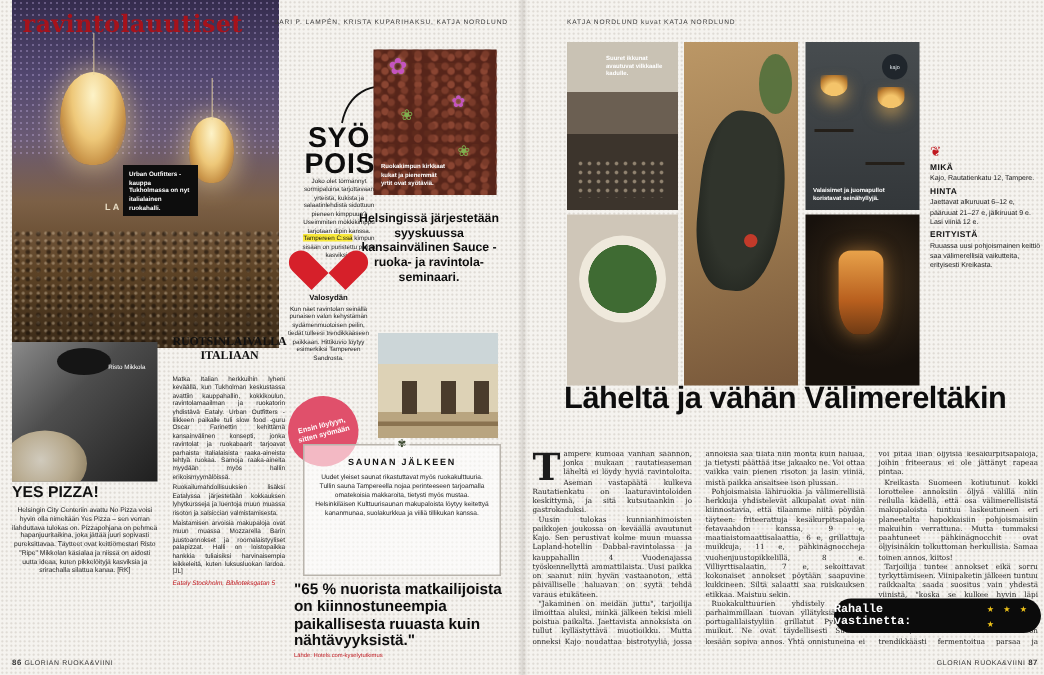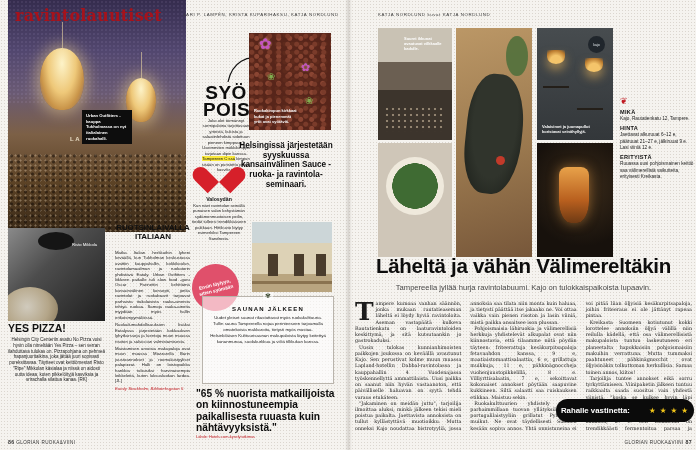--- a/index.html
+++ b/index.html
@@ -40,21 +40,21 @@
   .chef-name{position:absolute;right:8px;top:14px;color:#fff;font-size:4.2px;line-height:1.3;text-align:right;}
   .yes-headline{left:8px;top:322px;width:97px;margin:0;text-align:left;font-size:10.5px;font-weight:bold;color:#111;}
   .yes-body{left:8px;top:337px;width:97px;margin:0;font-size:4.5px;line-height:1.28;text-align:center;color:#222;}
   .footer{font-size:4.6px;color:#333;letter-spacing:.4px;}
   .footer b{font-size:5.2px;}
   .footer-left{left:8px;top:439px;}
   .byline{font-size:4.4px;letter-spacing:.6px;color:#3a3a3a;}
   .byline-left{left:176px;top:12px;width:170px;text-align:center;}
   
   .ital-headline{left:114px;top:224px;width:78px;margin:0;text-align:center;font-size:8px;line-height:1.1;
-    font-weight:bold;color:#111;letter-spacing:-.1px;}
+    font-weight:bold;color:#111;letter-spacing:-.1px;font-family:Liberation Serif, serif;}
   .ital-body{left:115px;top:250px;width:75px;height:164px;overflow:hidden;font-size:4.3px;line-height:1.26;
     text-align:justify;color:#222;}
   .ital-body p{margin:0 0 2px 0;}
   .ital-body .address{color:#c0181f;font-style:italic;margin-top:2px;}
   .syo-headline{left:203px;top:84px;width:46px;margin:0;text-align:center;font-size:19px;line-height:.92;
     font-weight:bold;color:#0d0d0d;letter-spacing:.4px;}
   .syo-body{left:199px;top:118px;width:54px;margin:0;font-size:4.2px;line-height:1.3;text-align:center;color:#222;}
   .syo-body mark{background:#f9e93c;color:#111;padding:0;}
   .pointer{left:226px;top:52px;width:40px;height:34px;}
   .berry-photo{left:249px;top:33px;width:82px;height:97px;overflow:hidden;
@@ -130,21 +130,21 @@
   .review-headline{left:355px;top:254px;width:337px;margin:0;text-align:center;font-size:20.5px;
     font-weight:bold;color:#0d0d0d;letter-spacing:-.3px;}
   .review-subtitle{left:355px;top:283px;width:337px;text-align:center;font-size:7.6px;color:#4a4a4a;}
   .review-body{left:355px;top:301px;width:337px;height:131px;overflow:hidden;
     column-count:3;column-gap:9px;font-family:"DejaVu Serif",serif;font-size:4.8px;line-height:1.3;
     text-align:justify;color:#1c1c1c;}
   .review-body p{margin:0;text-indent:4px;}
   .review-body p.first{text-indent:0;}
   .dropcap{float:left;font-size:25px;line-height:20px;font-weight:bold;padding:1px 2px 0 0;font-family:"DejaVu Serif",serif;}
   .rating-pill{left:556px;top:399px;width:138px;height:23px;border-radius:12px;background:#0b0b0b;
-    display:flex;align-items:center;justify-content:center;gap:19px;}
+    display:flex;align-items:center;justify-content:center;gap:19px;font-family:Liberation Mono, monospace;}
   .rating-pill .lbl{color:#fff;font-size:7.8px;font-weight:bold;}
   .rating-pill .stars{color:#f0c419;font-size:7.5px;letter-spacing:1px;}
   .footer-right{left:540px;top:439px;width:152px;text-align:right;}
 </style>
 </head>
 <body>
 
 <div class="spread">
   <div class="abs gutter"></div>
 
@@ -250,21 +250,20 @@
     <div class="logo">❦</div>
     <h5>MIKÄ</h5>
     <p>Kajo, Rautatienkatu 12, Tampere.</p>
     <h5>HINTA</h5>
     <p>Jaettavat alkuruuat 6–12 e, pääruuat 21–27 e, jälkiruuat 9 e. Lasi viiniä 12 e.</p>
     <h5>ERITYISTÄ</h5>
     <p>Ruuassa uusi pohjoismainen keittiö saa välimerellisiä vaikutteita, erityisesti Kreikasta.</p>
   </div>
 
   <h1 class="abs review-headline">Läheltä ja vähän Välimereltäkin</h1>
-  <div class="abs review-subtitle">Tampereella jyllää hurja ravintolabuumi. Kajo on tulokkaispaikoista lupaavin.</div>
 
   <div class="abs review-body">
     <p class="first"><span class="dropcap">T</span><span>ampere kumoaa vanhan säännön, jonka mukaan rautatie­aseman läheltä ei löydy hyviä ravintoloita. Aseman vastapäätä kulkeva Rautatienkatu on laatu­ravintoloiden keskittymä, ja sitä kutsutaankin jo gastrokaduksi.</span></p>
     <p>Uusin tulokas kunnianhimoisten paikkojen joukossa on keväällä avautunut Kajo. Sen perustivat kolme muun muassa Lapland-hotellin Dabbal-ravintolassa ja kauppahallin 4 Vuodenajassa työskennellyttä ammattilaista. Uusi paikka on saanut niin hyvän vastaanoton, että päivälliselle haluavan on syytä tehdä varaus etukäteen.</p>
     <p>"Jakaminen on meidän juttu", tarjoilija ilmoittaa aluksi, minkä jälkeen tekisi mieli poistua paikalta. Jaettavista annoksista on tullut kyllästyttävä muotioikku. Mutta onneksi Kajo noudattaa bistrotyyliä, jossa annoksia saa tilata niin monta kuin haluaa, ja tietysti päättää itse jakaako ne. Voi ottaa vaikka vain pienen risoton ja lasin viiniä, mistä paikka ansaitsee ison plussan.</p>
     <p>Pohjoismaisia lähiruokia ja välimerellisiä herkkuja yhdistelevät alkupalat ovat niin kiinnostavia, että tilaamme niitä pöydän täyteen: friteerattuja kesäkurpitsapaloja fetavaahdon kanssa, 9 e, maatiaistomaattisalaattia, 6 e, grillattuja muikkuja, 11 e, pähkinägnoccheja vuohenjuustopikkelillä, 8 e. Villiyrttisalaatin, 7 e, sekoittavat kokonaiset annokset pöytään saapuvine kukkineen. Siltä salaatti saa ruiskauksen etikkaa. Maistuu sekin.</p>
     <p>Ruokakulttuurien yhdistely tuntuu parhaimmillaan tuovan yllätyksiä, kuten portugalilaistyyliin grillatut Pyhäjärven muikut. Ne ovat täydellisesti Suomen kesään sopiva annos. Yhtä onnistuneina ei voi pitää liian öljyisiä kesäkurpitsapaloja, joihin friteeraus ei ole jättänyt rapeaa pintaa.</p>
     <p>Kreikasta Suomeen kotiutunut kokki lorottelee annoksiin öljyä välillä niin reilulla kädellä, että osa välimerellisistä makupaloista tuntuu laskeutuneen eri planeetalta hapokkaisiin pohjoismaisiin makuihin verrattuna. Mutta tummaksi paahtuneet pähkinägnocchit ovat öljyisinäkin tolkuttoman herkullisia. Samaa toinen annos, kiitos!</p>
     <p>Tarjoilija tuntee annokset eikä sorru tyrkyttämiseen. Viinipaketin jälkeen tuntuu raikkaalta saada suositus vain yhdestä viinistä, "koska se kulkee hyvin läpi aterian".</p>
     <p>Savassa grilli jättää ruokaan jälkensä, myös pääruuaksi tilattavaan Viiskiln kukkoon, 27 e. Sen lisäkkeinä on trendikkäästi fermentoitua parsaa ja vadelmia. Happamat maut sopivat jälkiruokaan, jossa on etikkajäätelöä fermentoidun mansikan kanssa.</p>

